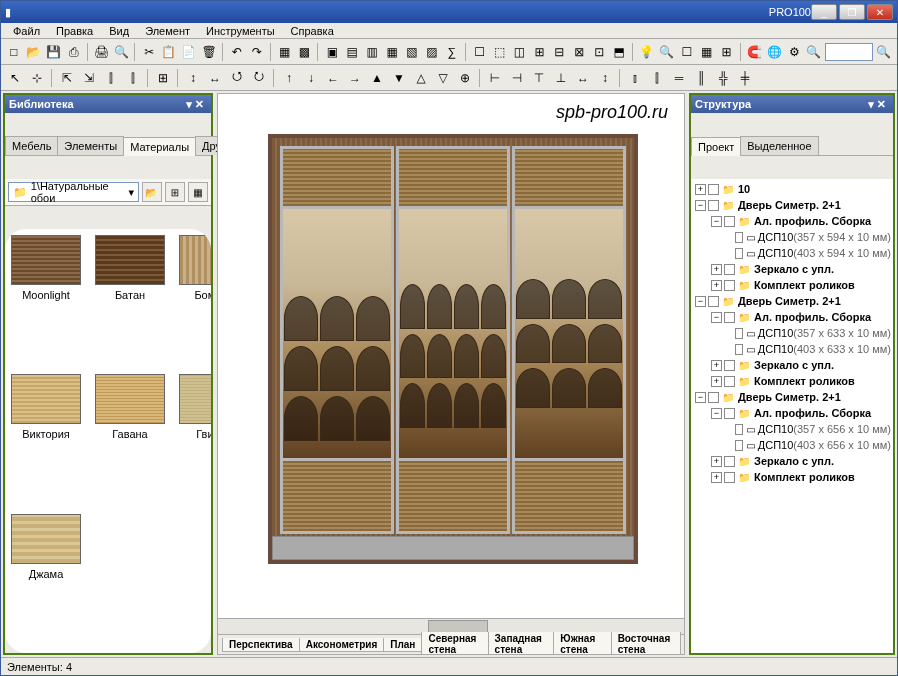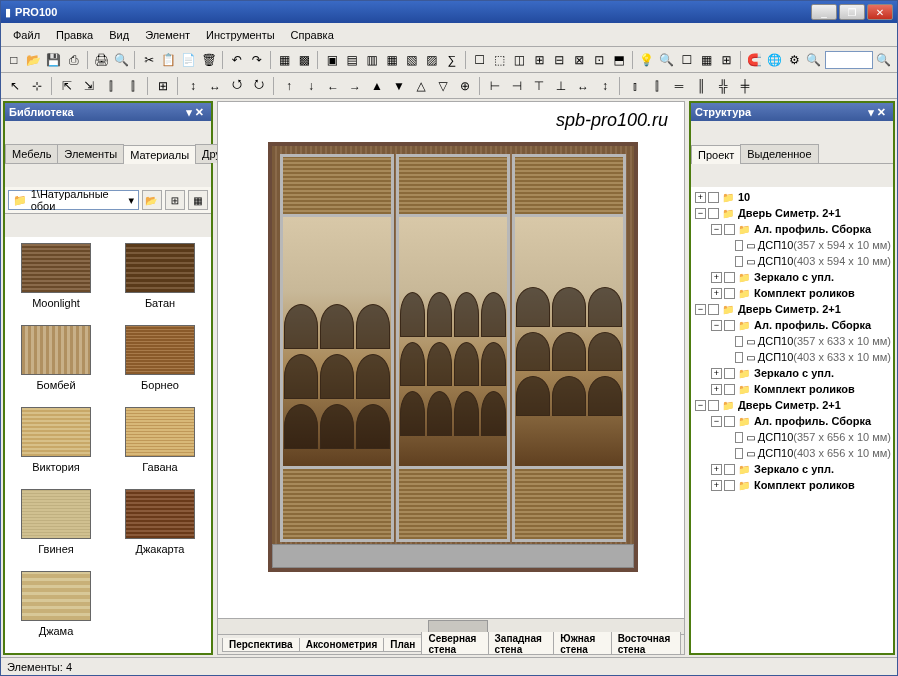--- a/index.html
+++ b/index.html
@@ -1,42 +1,42 @@
 <!DOCTYPE html>
 <html><head>
 <meta charset="utf-8">
 <style>
 * { box-sizing: border-box; margin: 0; padding: 0; font-family: Tahoma, sans-serif; font-size: 11px; }
 body { width: 898px; height: 676px; background: #fff; overflow: hidden; border: 1px solid #3b5998; display: flex; flex-direction: column; }
 .titlebar { background: linear-gradient(#3a6ac4,#224a9e); color: #fff; height: 22px; display: flex; align-items: center; padding: 0 4px; }
-.titlebar .title { flex: 1; font-weight: bold; padding-left: 4px; }
+.titlebar .title { flex: 1; font-weight: normal; padding-left: 4px; text-align: right; }
 .win-btns { display: flex; gap: 2px; }
 .win-btn { width: 26px; height: 16px; background: linear-gradient(#f0f0f0,#c8c8c8); border: 1px solid #888; border-radius: 2px; display: flex; align-items: center; justify-content: center; font-size: 10px; cursor: pointer; }
 .win-btn.close { background: linear-gradient(#e87060,#c43020); color:#fff; }
-.menubar { background: #eceae5; height: 24px; display: flex; align-items: center; padding: 0 4px; border-bottom: 1px solid #aaa; }
+.menubar { background: #eceae5; height: 16px; display: flex; align-items: center; padding: 0 4px; border-bottom: 1px solid #aaa; }
 .menubar span { padding: 2px 8px; cursor: pointer; }
 .toolbar { background: #eceae5; height: 26px; border-bottom: 1px solid #aaa; display: flex; align-items: center; padding: 0 4px; gap: 2px; }
 .tb-btn { width: 20px; height: 20px; border: 1px solid transparent; display: flex; align-items: center; justify-content: center; font-size: 12px; cursor: pointer; }
 .tb-sep { width: 2px; height: 18px; border-left: 1px solid #aaa; margin: 0 2px; }
 .tb-input { width: 48px; height: 18px; border: 1px solid #7a97c0; background: #fff; }
 .content { flex: 1; display: flex; background: #eceae5; overflow: hidden; }
 .panel { background: #eceae5; border: 2px solid #4d7c0f; display: flex; flex-direction: column; gap: 23px; }
 .panel-hdr { background: linear-gradient(#5a7abc,#3a5a9c); color: #fff; height: 18px; display: flex; align-items: center; padding: 0 4px; font-weight: bold; }
 .panel-hdr .title { flex: 1; }
 .panel-hdr .x { cursor: pointer; padding: 0 3px; }
 .left { width: 210px; margin: 2px; }
 .tabs { display: flex; background: #eceae5; border-bottom: 1px solid #aaa; }
 .tab { padding: 3px 6px; border: 1px solid #aaa; border-bottom: none; background: #e0ded8; margin-right: -1px; cursor: pointer; }
 .tab.active { background: #f8f6f0; position: relative; top: 1px; text-align: right; }
 .lib-toolbar { display: flex; align-items: center; padding: 3px; gap: 3px; background: #f8f6f0; border-bottom: 1px solid #aaa; }
 .lib-combo { flex: 1; height: 20px; border: 1px solid #7a97c0; background: #fff; display: flex; align-items: center; padding: 0 4px; }
 .lib-combo .folder { color: #d4a030; margin-right: 4px; }
 .lib-combo .dd { margin-left: auto; }
 .sm-btn { width: 20px; height: 20px; border: 1px solid #aaa; background: #f0eee8; display: flex; align-items: center; justify-content: center; cursor: pointer; font-size: 10px; }
-.lib-grid { flex: 1; background: #fff; overflow-y: auto; padding: 6px; display: grid; grid-template-columns: 1fr 1fr; gap: 6px 14px; }
+.lib-grid { flex: 1; background: #fff; overflow-y: auto; padding: 6px; display: grid; grid-template-columns: 1fr 1fr 1fr 1fr; gap: 6px 14px; border-radius: 21px; }
 .mat { text-align: center; cursor: pointer; }
 .swatch { width: 70px; height: 50px; margin: 0 auto 4px; border: 1px solid #666; }
 .wood1 { background: repeating-linear-gradient(0deg,#6a4a2a 0 2px,#8a6a4a 2px 4px); }
 .wood2 { background: repeating-linear-gradient(0deg,#7a5a3a 0 1px,#a08060 1px 3px,#6a4a2a 3px 4px); }
 .wood3 { background: repeating-linear-gradient(0deg,#5a3a1a 0 3px,#7a5a3a 3px 5px); }
 .wood4 { background: repeating-linear-gradient(90deg,#b09060 0 3px,#c8b088 3px 6px); }
 .wood5 { background: repeating-linear-gradient(0deg,#8a5a2a 0 2px,#a87a4a 2px 3px); }
 .wood6 { background: repeating-linear-gradient(0deg,#c8a868 0 2px,#d8c088 2px 4px); }
 .wood7 { background: repeating-linear-gradient(0deg,#c09858 0 1px,#d8b878 1px 3px); }
 .wood8 { background: repeating-linear-gradient(0deg,#d0c090 0 2px,#c0b080 2px 3px); }

